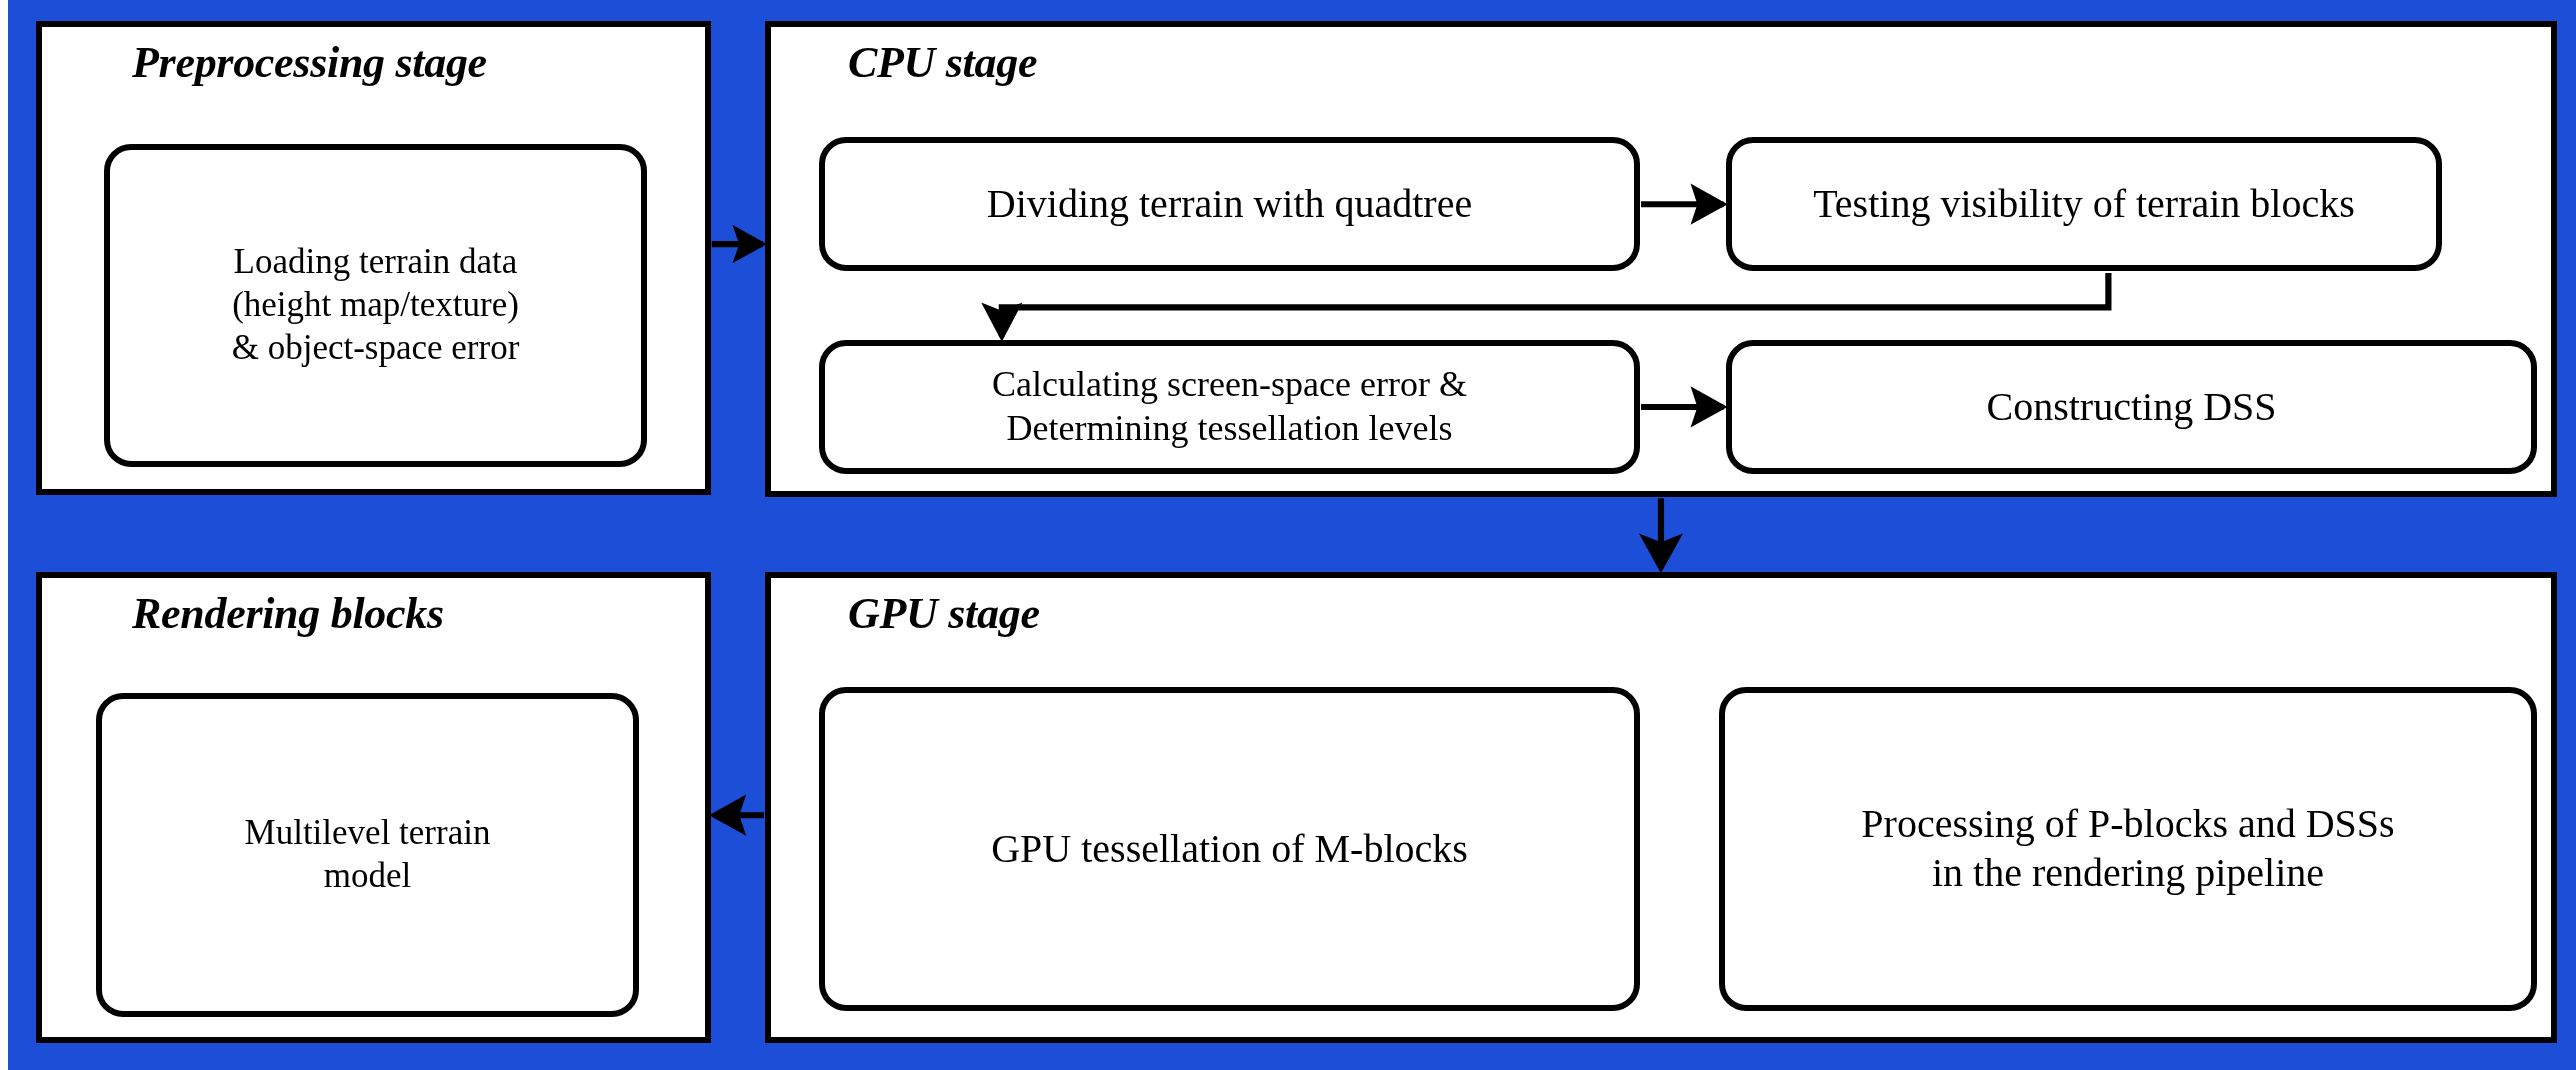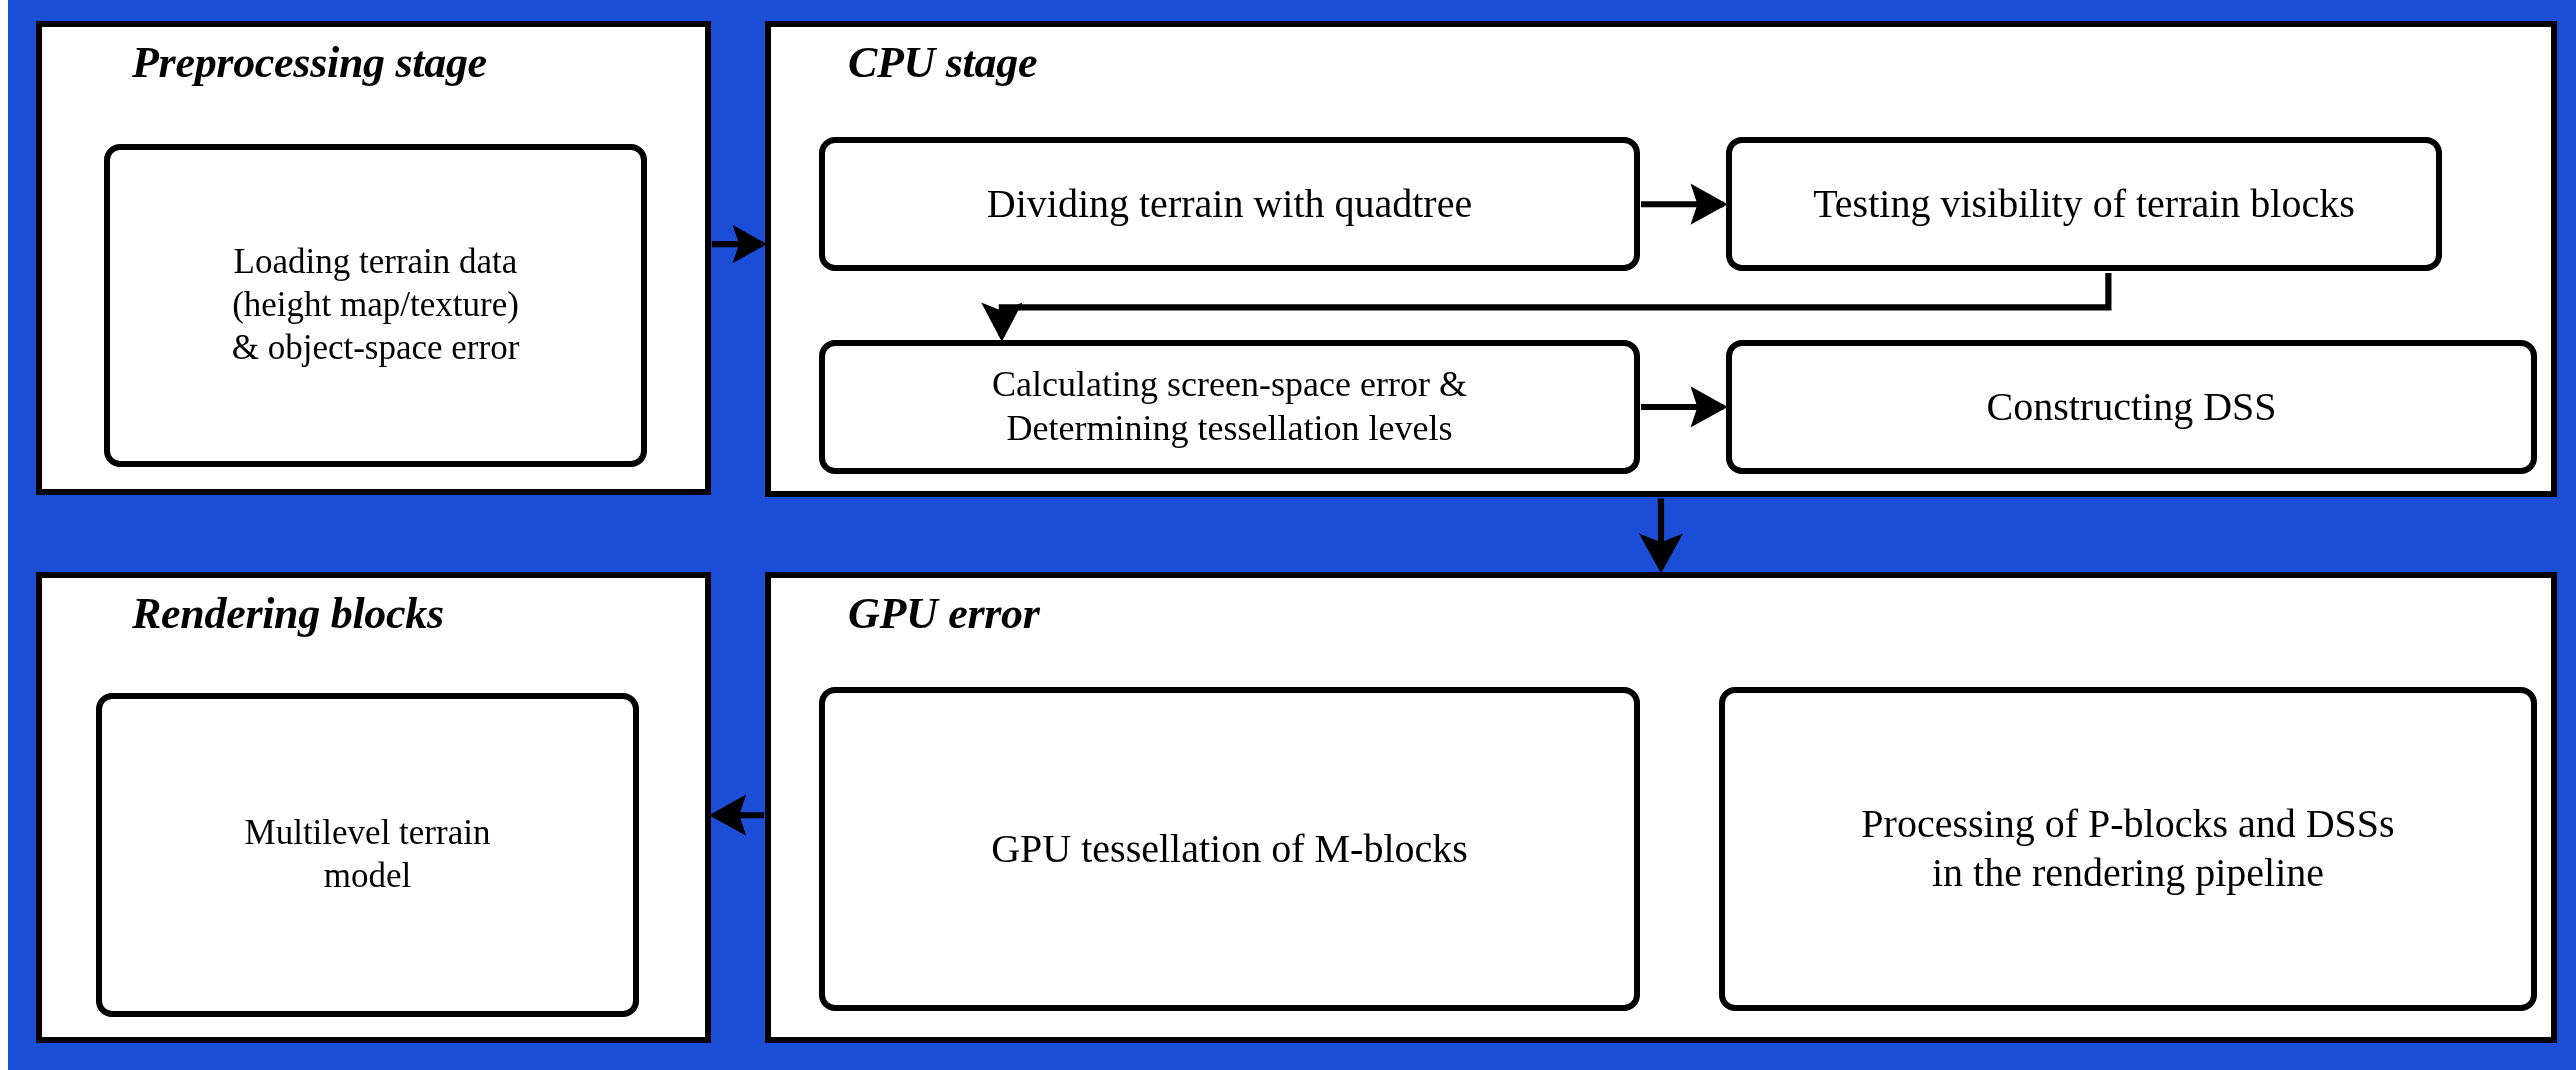--- a/index.html
+++ b/index.html
@@ -35,21 +35,21 @@
     line-height: 1;
     white-space: nowrap;
     letter-spacing: -0.3px;
   }
 
   
   .node {
     position: absolute;
     box-sizing: border-box;
     border: 6.2px solid #000000;
-    border-radius: 16px;
+    border-radius: 27px;
     background: #ffffff;
     display: flex;
     align-items: center;
     justify-content: center;
     text-align: center;
     line-height: 1.22;
   }
   .node .lbl { display: block; padding: 0 9.6px; }
 
   .fs-big   { font-size: 35px; }
@@ -101,21 +101,21 @@
   </div>
 
   <div class="stage" style="left:27.5px; top:572px; width:675px; height:471px;"></div>
   <div class="stage-title" style="left:124px; top:592px;">Rendering blocks</div>
   <div class="node fs-big" style="left:88px; top:693px; width:543px; height:324px;">
     <span class="lbl" style="white-space:pre-line;">Multilevel terrain
 model</span>
   </div>
 
   <div class="stage" style="left:757px; top:572px; width:1792px; height:471px;"></div>
-  <div class="stage-title" style="left:840px; top:592px;">GPU error</div>
+  <div class="stage-title" style="left:840px; top:592px;">GPU stage</div>
 
   <div class="node fs-mid" style="left:811px; top:687px; width:821px; height:324px;">
     <span class="lbl">GPU tessellation of M-blocks</span>
   </div>
 
   <div class="node fs-mid" style="left:1711px; top:687px; width:818px; height:324px;">
     <span class="lbl" style="white-space:pre-line;">Processing of P-blocks and DSSs
 in the rendering pipeline</span>
   </div>
 

